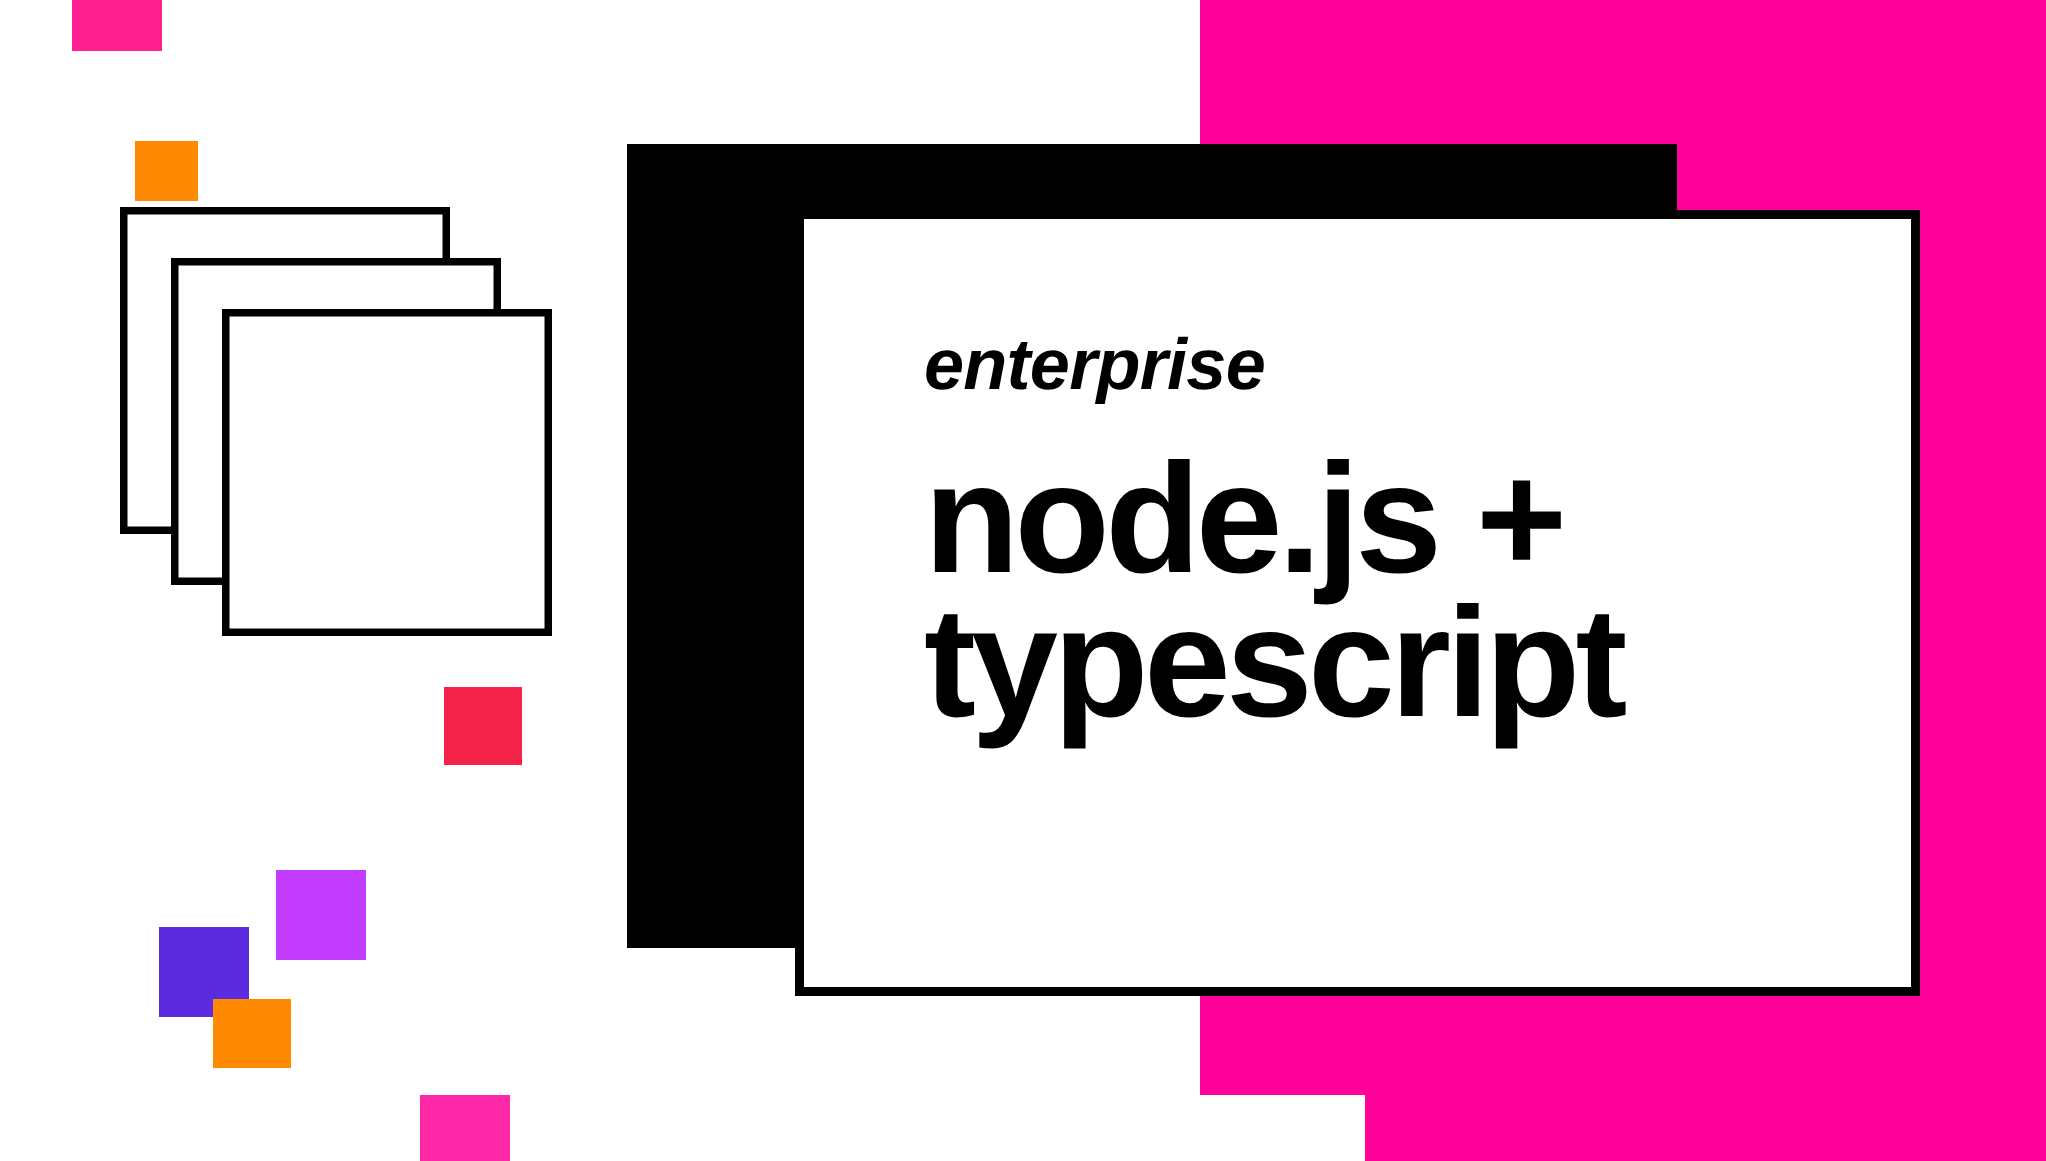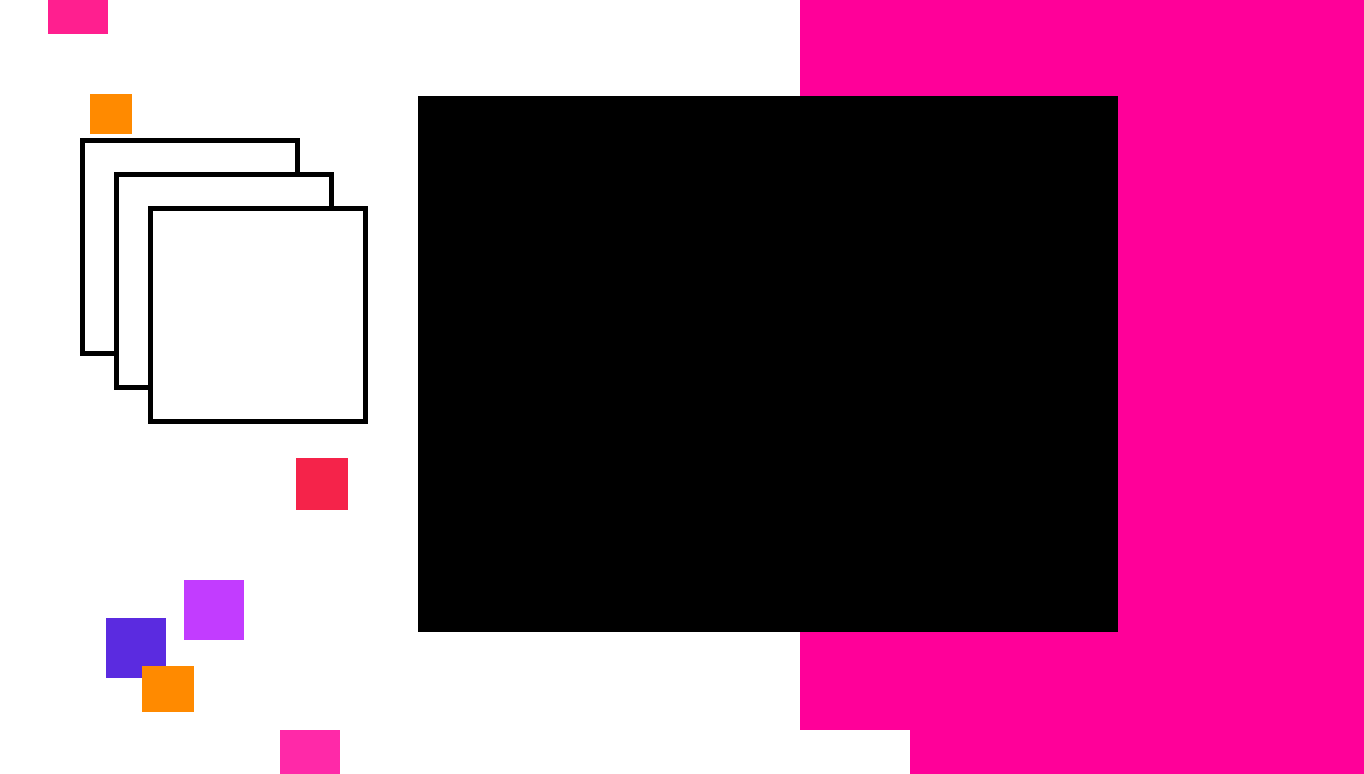--- a/index.html
+++ b/index.html
@@ -45,14 +45,21 @@
     </div>
 
   <div id="stack">
       <div class="outlined" style="left: 80px; top: 138px; width: 220px; height: 218px;"></div>
       <div class="outlined" style="left: 114px; top: 172px; width: 220px; height: 218px;"></div>
       <div class="outlined" style="left: 148px; top: 206px; width: 220px; height: 218px;"></div>
     </div>
 
   <div class="card-shadow" style="left: 418px; top: 96px; width: 700px; height: 536px;"></div>
 
+  <div class="card" style="left: 530px; top: 140px; width: 750px; height: 524px;">
+    <div class="eyebrow" style="font-size: 48px;">enterprise</div>
+    <div class="headline" style="font-size: 104px;">
+      <span>node.js +</span><br>
+      <span>typescript</span>
+    </div>
+  </div>
 
 </div>
 
 </body></html>

